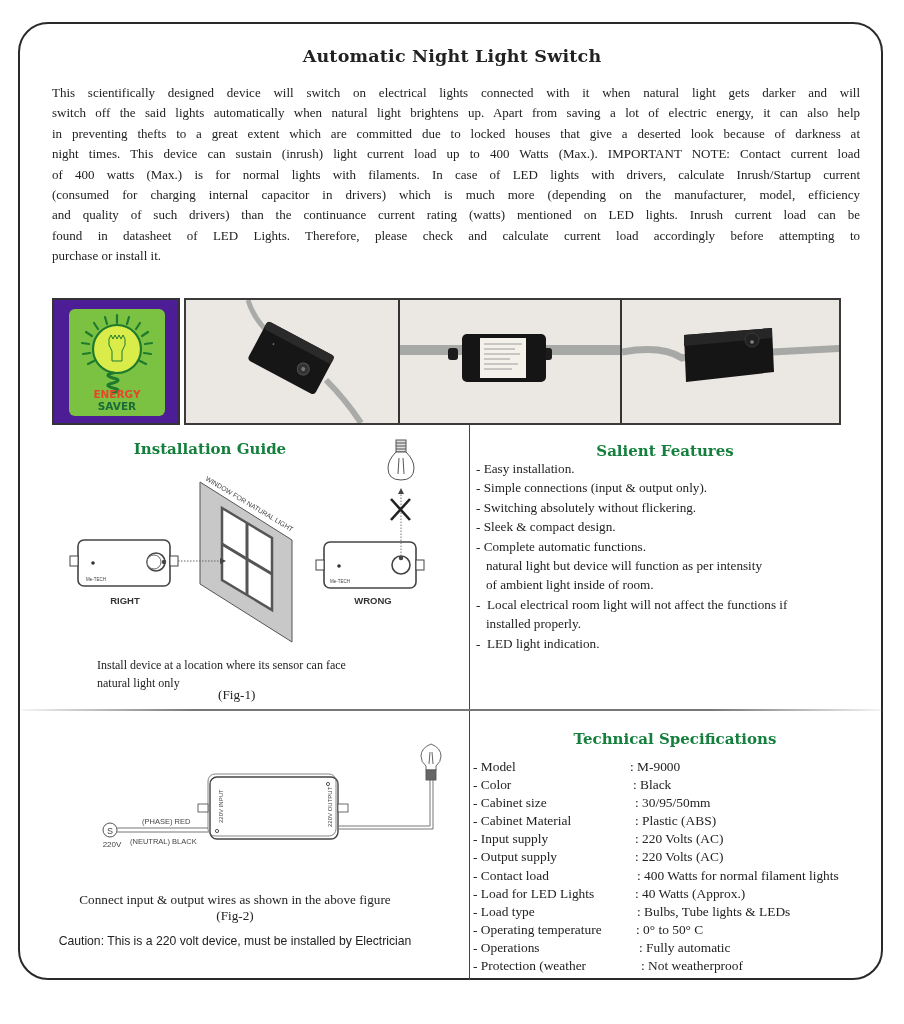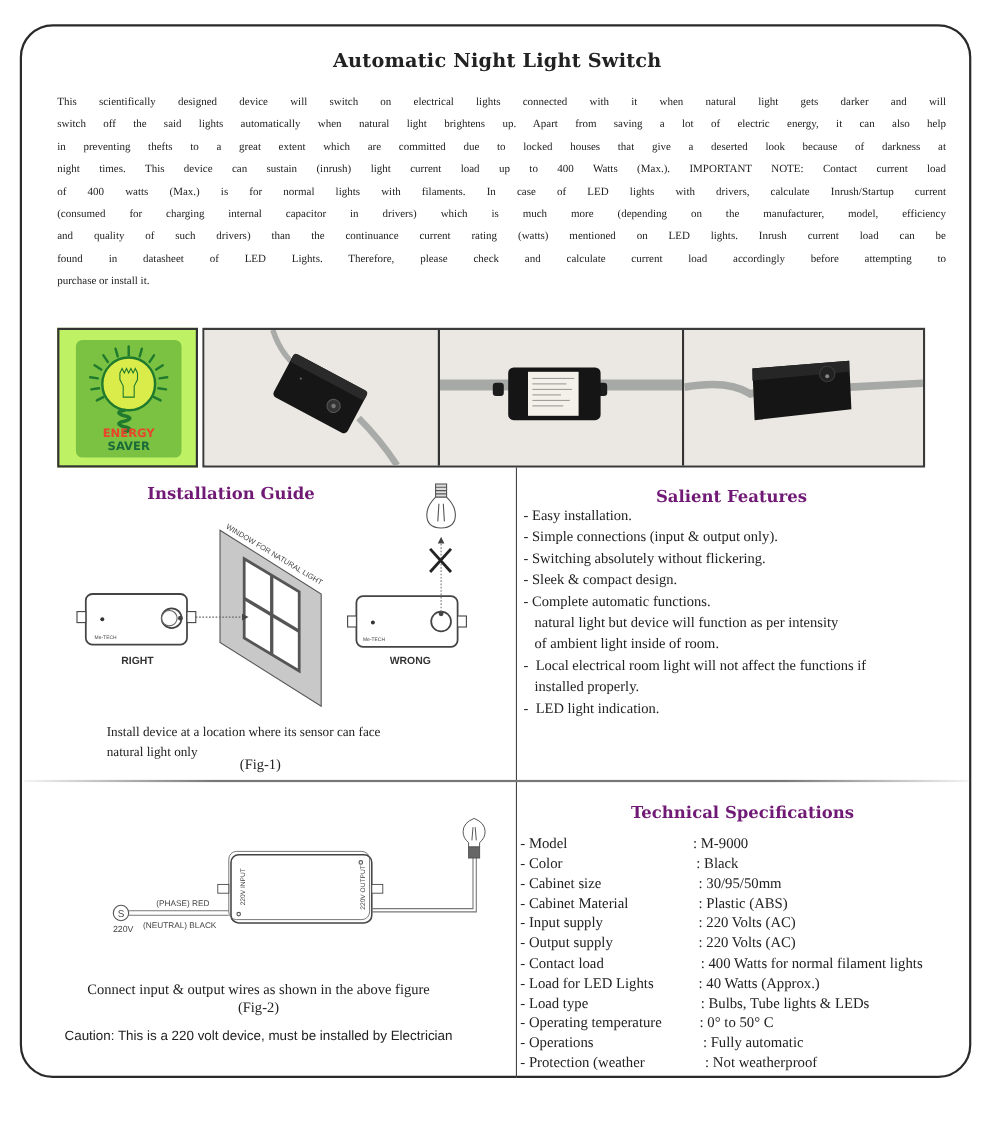--- a/index.html
+++ b/index.html
@@ -2,36 +2,36 @@
 <html><head>
 <meta charset="utf-8">
 <style>
   html, body { margin:0; padding:0; background:#ffffff; }
   body { width:904px; height:1024px; position:relative; overflow:hidden;
          font-family:"DejaVu Serif","Liberation Serif",serif; color:#222; }
   .frame { position:absolute; left:18px; top:22px; width:865px; height:958px;
            border:2px solid #2a2a2a; border-radius:30px; box-sizing:border-box; }
   .title { position:absolute; left:0; width:904px; top:46px; text-align:center;
            font-family:"DejaVu Serif",serif; font-weight:bold; font-size:17.5px; letter-spacing:0.2px; color:#222; }
-  .intro { position:absolute; left:52px; top:83px; width:808px; font-size:10px; line-height:20.4px;
+  .intro { position:absolute; left:52px; top:83px; width:808px; font-size:13px; line-height:20.4px;
            text-align:justify; font-family:"Liberation Serif","DejaVu Serif",serif; color:#222; }
   .intro span.line { display:block; text-align:justify; text-align-last:justify; white-space:nowrap; }
   .intro span.line.last { text-align-last:left; }
-  .logo-box { position:absolute; left:52px; top:298px; width:128px; height:127px; border:2px solid #333; box-sizing:border-box; background:#bef264; }
+  .logo-box { position:absolute; left:52px; top:298px; width:128px; height:127px; border:2px solid #333; box-sizing:border-box; background:#4c1d95; }
   .logo-green { position:absolute; left:15px; top:9px; width:96px; height:107px; background:#7cc242; border-radius:6px; }
   .logo-text { position:absolute; left:0; width:96px; text-align:center; font-family:"DejaVu Sans",sans-serif; font-weight:bold; font-size:10.5px; }
   .photos { position:absolute; left:184px; top:298px; width:657px; height:127px; border:2px solid #3a3a3a; box-sizing:border-box; display:flex; }
   .photo { position:relative; height:100%; overflow:hidden; background:linear-gradient(180deg,#eeebe7 0%,#e4e0dc 100%); }
   .photo + .photo { border-left:2px solid #333; }
 
   .vdiv { position:absolute; left:469px; top:425px; width:1px; height:555px; background:#444; }
   .hdiv { position:absolute; left:22px; top:709px; width:860px; height:2px;
           background:linear-gradient(90deg, rgba(150,150,150,0.1), #777 20%, #777 80%, rgba(150,150,150,0.1)); }
 
-  .sec-title { position:absolute; font-family:"DejaVu Serif",serif; font-weight:bold; font-size:15px; color:#701a75; text-align:center; }
+  .sec-title { position:absolute; font-family:"DejaVu Serif",serif; font-weight:bold; font-size:15px; color:#15803d; text-align:center; }
   .features { position:absolute; left:476px; top:459px; width:400px; font-family:"Liberation Serif","DejaVu Serif",serif; font-size:13.2px; line-height:19.4px; color:#222; }
   .features div { white-space:pre; }
 
   .specs { position:absolute; left:473px; top:758px; font-family:"Liberation Serif","DejaVu Serif",serif; font-size:13.4px; line-height:18.1px; color:#222; }
   .spec-row { position:relative; height:18.1px; white-space:nowrap; }
   .spec-label { position:absolute; left:0; }
   .spec-value { position:absolute; white-space:nowrap; }
 
   .inst-caption { position:absolute; left:97px; top:656px; font-family:"Liberation Serif","DejaVu Serif",serif; font-size:12px; line-height:18px; color:#222; }
   .fig { position:absolute; font-family:"Liberation Serif","DejaVu Serif",serif; font-size:13.2px; color:#222; }

